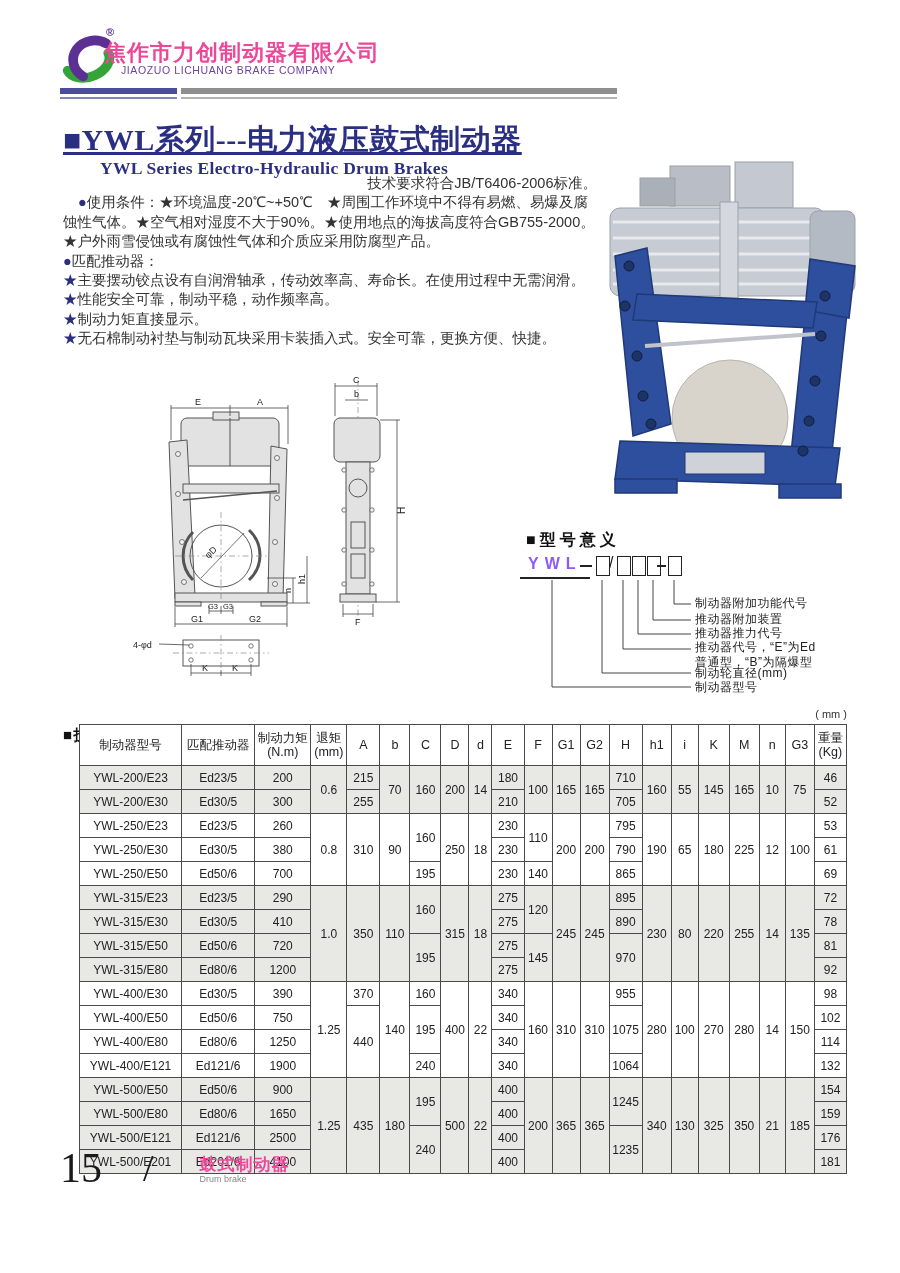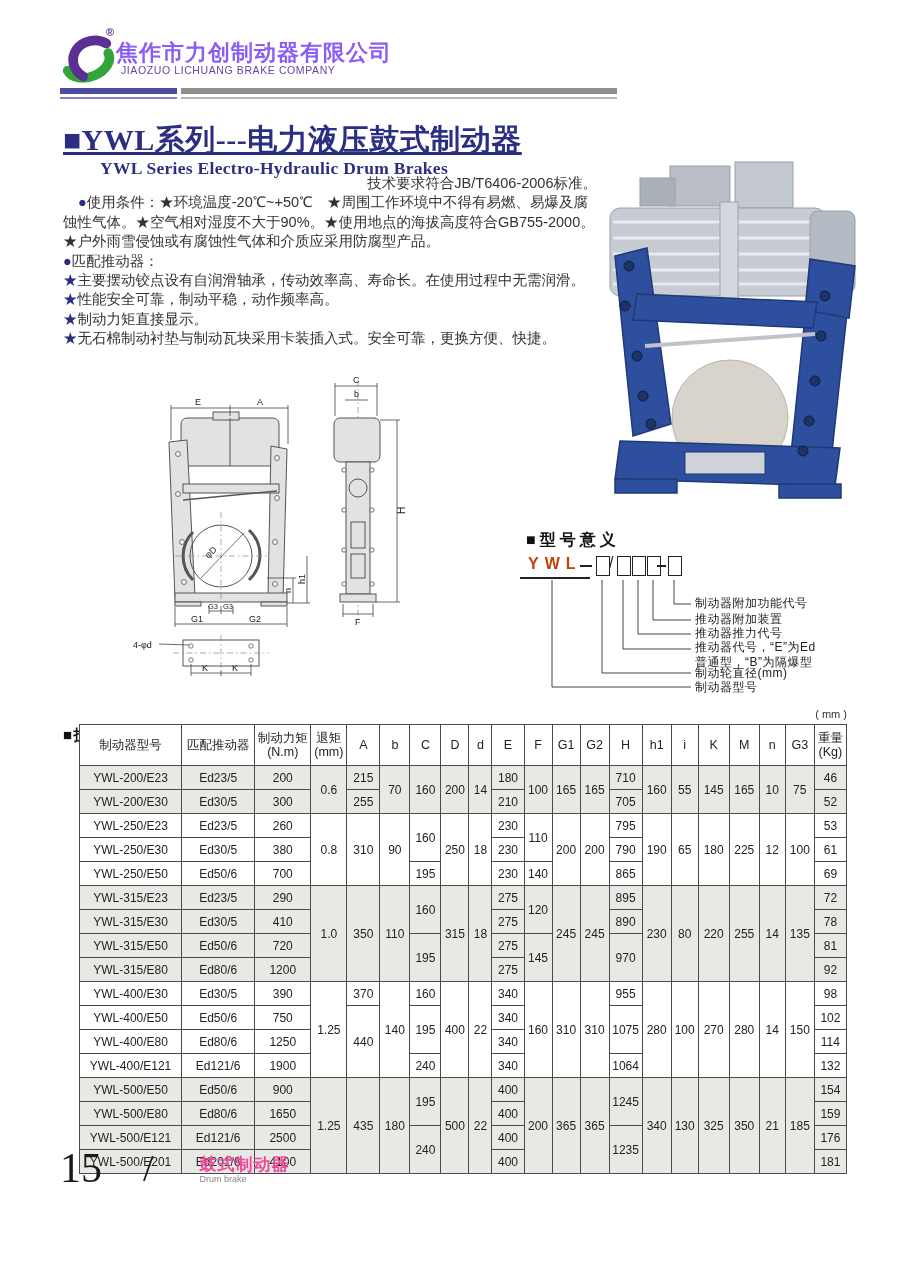--- a/index.html
+++ b/index.html
@@ -3,21 +3,21 @@
 <meta charset="utf-8">
 <style>
   html,body{margin:0;padding:0;background:#fff;}
   .page{position:relative;width:900px;height:1273px;background:#ffffff;overflow:hidden;
         font-family:"Liberation Sans",sans-serif;color:#333;}
   .abs{position:absolute;}
 
   
   .logo-mark{left:58px;top:28px;width:58px;height:58px;}
   .reg-mark{left:106px;top:26px;font-size:11px;color:#5c2f92;font-weight:bold;}
-  .company-cn{left:116px;top:38px;font-size:22px;font-weight:bold;color:#8b5cf6;letter-spacing:1px;}
+  .company-cn{left:104px;top:38px;font-size:22px;font-weight:bold;color:#ec4899;letter-spacing:1px;}
   .company-en{left:121px;top:64px;font-size:10.5px;color:#6b43a5;letter-spacing:0.6px;}
   .rule{height:6px;top:88px;}
   .rule-thin{height:2px;top:97px;}
   .rule-purple{left:60px;width:117px;background:#4c4c9e;}
   .rule-gray{left:181px;width:436px;background:#8f8f8f;}
   .rule-purple-thin{left:60px;width:117px;background:#8585bd;}
   .rule-gray-thin{left:181px;width:436px;background:#b3b3b3;}
 
   
   .title-cn{left:63px;top:120px;font-family:"Liberation Serif",serif;font-size:30px;font-weight:bold;
@@ -35,21 +35,21 @@
   
   .photo{left:585px;top:156px;width:300px;height:350px;}
 
   
   .drawing{left:125px;top:372px;width:300px;height:312px;}
   .drawing text{font-family:"Liberation Sans",sans-serif;fill:#222;}
 
   
   .model-meaning{left:508px;top:528px;width:380px;height:180px;}
   .mm-heading{left:18px;top:2px;font-size:16px;font-weight:bold;color:#111;letter-spacing:4px;}
-  .mm-ywl{left:20px;top:27px;font-size:16px;color:#c2410c;letter-spacing:6px;font-weight:bold;}
+  .mm-ywl{left:20px;top:27px;font-size:16px;color:#8b5cf6;letter-spacing:6px;font-weight:bold;}
   .mm-underline{left:12px;top:49px;width:70px;height:2px;background:#222;}
   .mm-dash{top:37px;height:2px;background:#222;}
   .mm-dash1{left:72px;width:12px;}
   .mm-dash2{left:149px;width:9px;}
   .mm-slash{left:101px;top:26px;font-size:16px;color:#222;}
   .mm-box{top:28px;width:12px;height:18px;border:1.5px solid #222;}
   .mm-svg{left:0;top:52px;width:380px;height:125px;}
   .mm-label{left:187px;font-size:12px;color:#222;letter-spacing:0.5px;white-space:pre-line;line-height:15px;}
 
   

